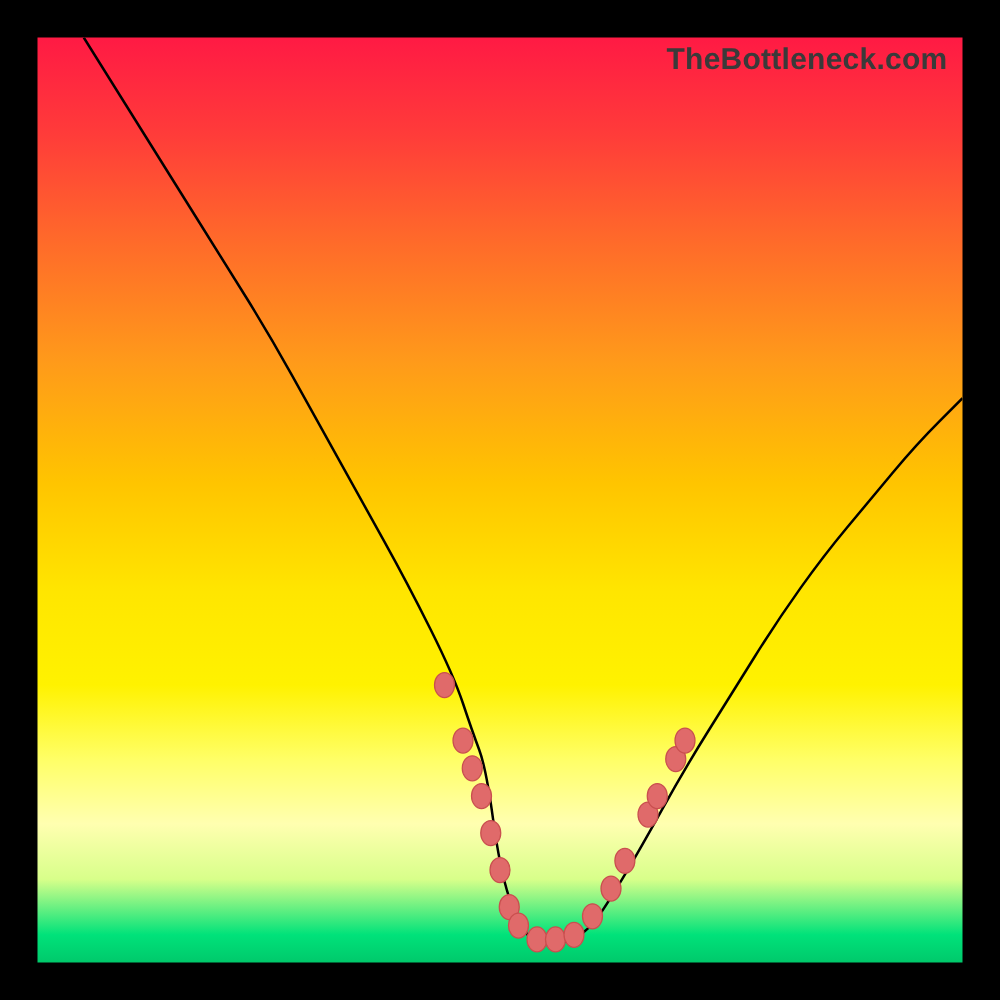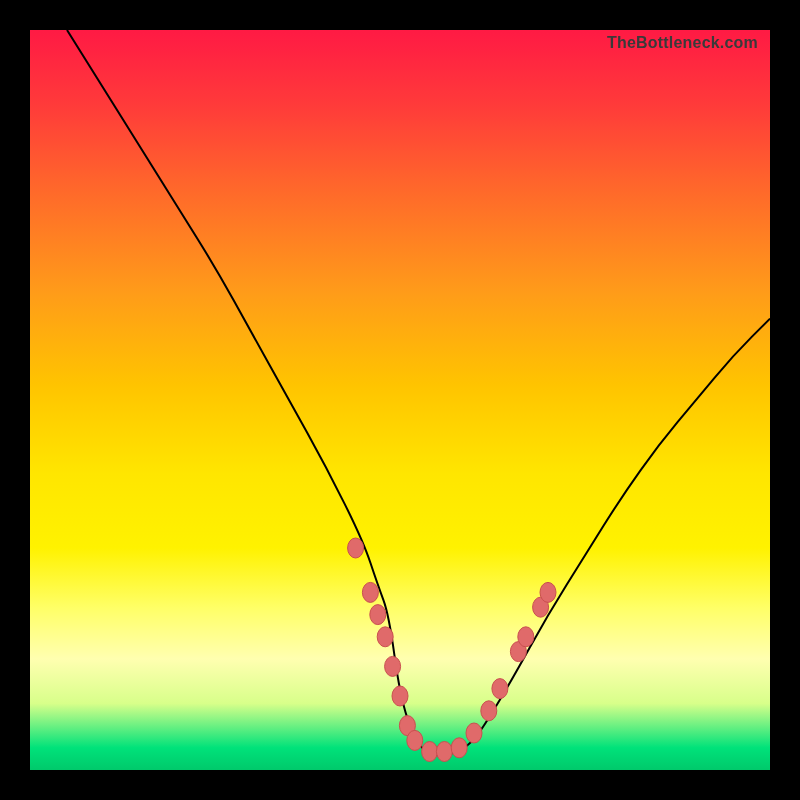--- a/index.html
+++ b/index.html
@@ -26,21 +26,21 @@
       #ffffb0 85%,
       #d8ff8a 91%,
       #00e27a 97%,
       #00c96b 100%
     );
   }
   .watermark {
     position: absolute;
     top: 4px; right: 12px;
     font-family: Arial, Helvetica, sans-serif;
-    font-size: 16px;
+    font-size: 24px;
     font-weight: 600;
     color: #3a3a3a;
     letter-spacing: 0.2px;
   }
   svg.curve {
     position: absolute;
     left: 0; top: 0;
     width: 740px; height: 740px;
   }
 </style>

